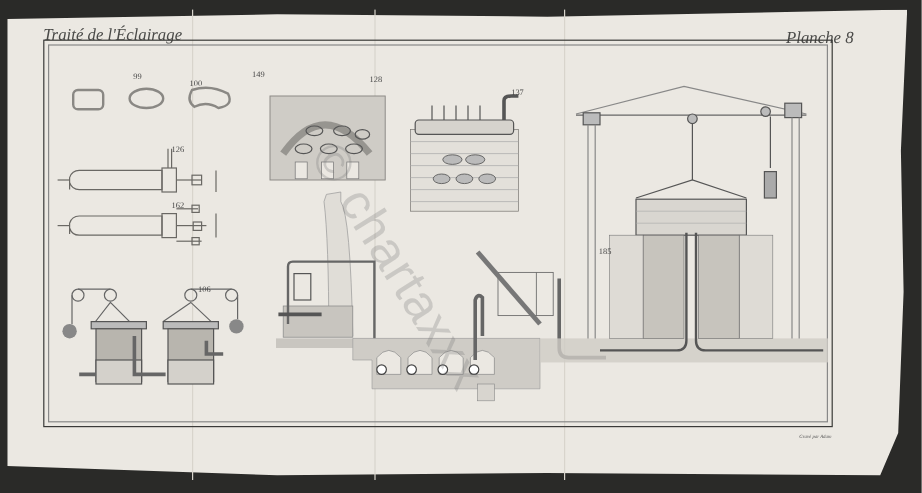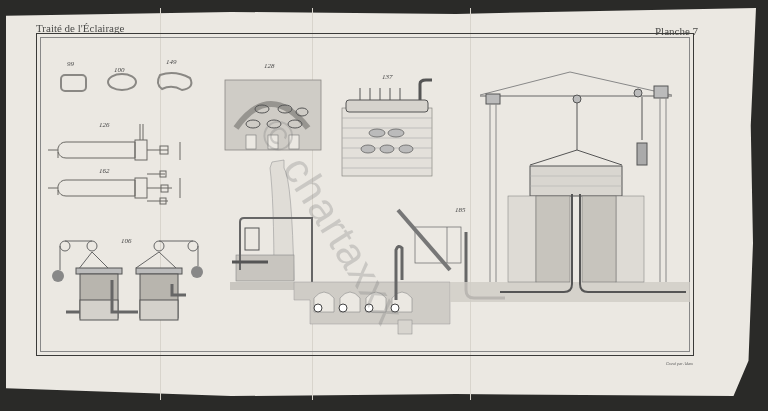--- a/index.html
+++ b/index.html
@@ -2,37 +2,37 @@
 <html><head>
 <meta charset="utf-8">
 <style>
   html,body{margin:0;padding:0;}
   body{width:768px;height:411px;background:#2a2a28;overflow:hidden;position:relative;font-family:"Liberation Serif",serif;}
   .sheet{position:absolute;left:6px;top:8px;width:750px;height:392px;background:#ebe8e2;
     clip-path:polygon(0 2%,30% 1%,60% 1.5%,100% 0,99.3% 30%,99.6% 60%,99% 90%,97% 99%,60% 98.5%,30% 99%,0 97%);}
   .fold{position:absolute;top:8px;width:1px;height:392px;background:#d8d4cc;}
   .frame{position:absolute;left:36px;top:33px;width:656px;height:321px;border:1.5px solid #3a3a38;border-top-width:1.5px;}
   .frame-inner{position:absolute;left:40px;top:37px;width:648px;height:313px;border:0.5px solid #888;}
-  .hdr{position:absolute;font-size:11px;color:#4a4a48;}
+  .hdr{position:absolute;font-style:italic;font-size:14px;color:#4a4a48;}
   .credit{position:absolute;font-style:italic;font-size:4px;color:#555;}
-  .fignum{position:absolute;font-style:italic;font-size:7px;color:#444;}
+  .fignum{position:absolute;font-size:7px;color:#444;margin-left:44px;}
   svg.art{position:absolute;left:0;top:0;}
   .wm{position:absolute;left:290px;top:110px;font-family:"Liberation Sans",sans-serif;font-size:42px;color:rgba(120,120,120,0.28);
       transform:rotate(58deg);transform-origin:left top;white-space:nowrap;letter-spacing:1px;}
 </style>
 </head>
 <body>
 
 <div class="sheet"></div>
 <div class="fold" style="left:160px"></div>
 <div class="fold" style="left:312px"></div>
 <div class="fold" style="left:470px"></div>
 
 <div class="hdr" style="left:36px;top:22px">Traité de l'Éclairage</div>
-<div class="hdr" style="left:655px;top:25px">Planche 7</div>
+<div class="hdr" style="left:655px;top:25px">Planche 8</div>
 
 <div class="frame"></div>
 <div class="frame-inner"></div>
 
 <svg class="art" width="768" height="411" viewBox="0 0 768 411">
   <g fill="none" stroke="#8a8884" stroke-width="2">
 
     <rect x="61" y="75" width="25" height="16" rx="4"></rect>
     <ellipse cx="122" cy="82" rx="14" ry="8"></ellipse>
     <path d="M160 75 Q175 70 190 78 Q195 88 182 90 Q172 84 162 89 Q155 84 160 75 Z"></path>

